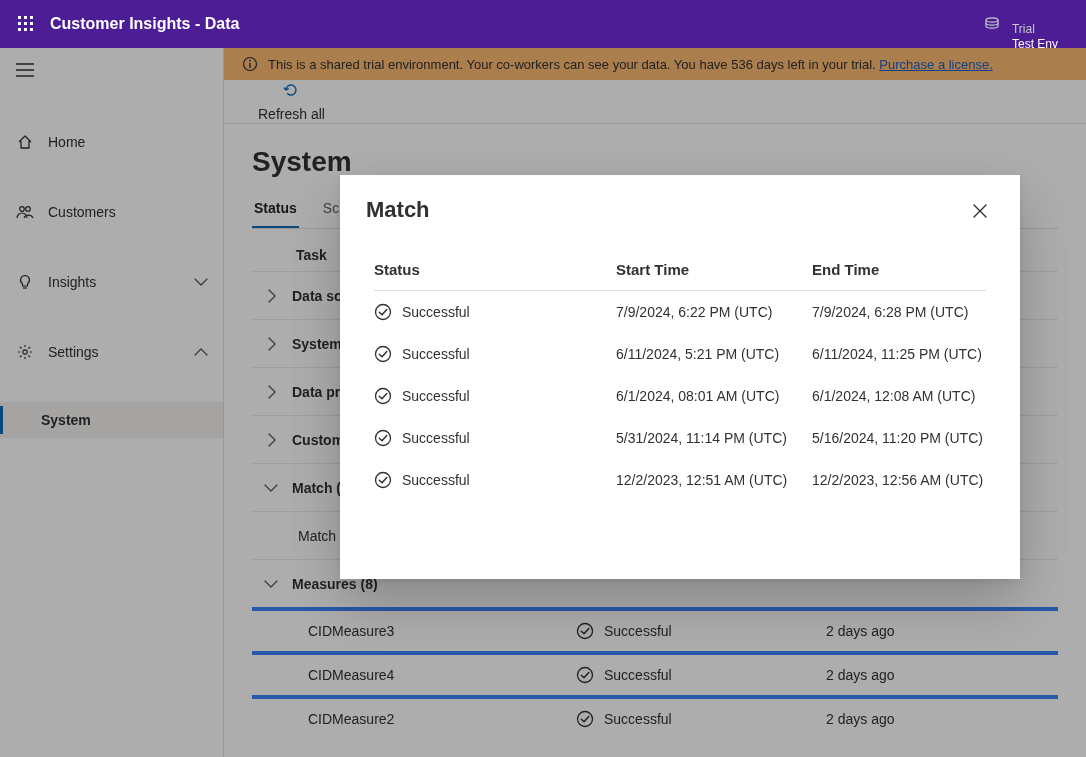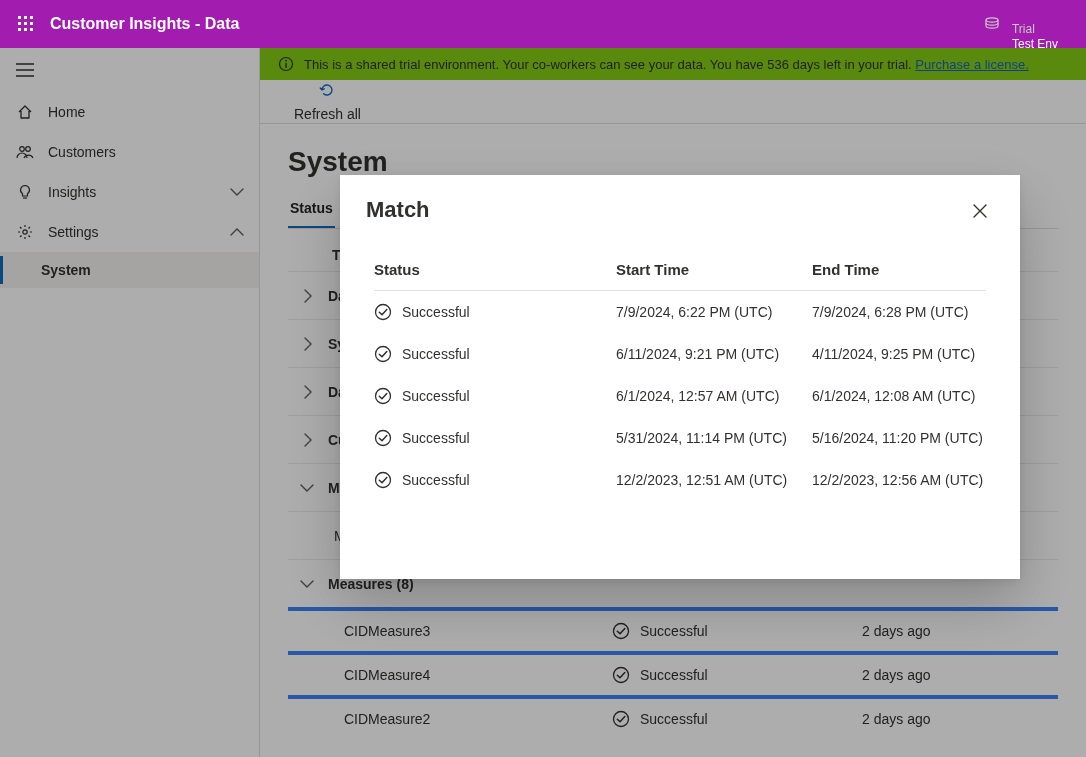--- a/index.html
+++ b/index.html
@@ -1,38 +1,38 @@
 <!DOCTYPE html>
 <html><head>
 <meta charset="utf-8">
 <style>
   * { box-sizing: border-box; margin: 0; padding: 0; }
   html, body { width: 1086px; height: 757px; font-family: "Segoe UI", Arial, sans-serif; overflow: hidden; background:#fff; color:#323130;}
   
-  .topbar { height: 48px; background:#a21caf; color:#fff; display:flex; align-items:center; padding:0 10px; }
+  .topbar { height: 48px; background:#4c1d95; color:#fff; display:flex; align-items:center; padding:0 10px; }
   .waffle { width:32px; height:32px; display:flex; align-items:center; justify-content:center; }
   .product-title { font-size:16px; font-weight:600; margin-left:8px; }
   .topbar-spacer { flex:1; }
   .env-block { display:flex; align-items:center; gap:10px; margin-right:18px;}
   .env-text { font-size:12px; line-height:15px;margin-top:25px; }
   .env-text .lbl { color:#c8c8c8; }
   .env-text .name { color:#fff;text-align:center; }
   
   .shell { display:flex; height:calc(757px - 48px); }
-  .sidebar { width:260px; border-right:1px solid #e1dfdd; display:flex; flex-direction:column; background:#fff;}
+  .sidebar { width:224px; border-right:1px solid #e1dfdd; display:flex; flex-direction:column; background:#fff;gap:30px;}
   .hamburger-row { height:44px; display:flex; align-items:center; padding-left:16px;}
   .nav-item { display:flex; align-items:center; height:40px; padding:0 14px 0 16px; font-size:14px; color:#323130; cursor:pointer; gap:14px; position:relative;}
   .nav-item .chev { margin-left:auto; }
   .nav-sub { padding-left:41px; font-size:14px; height:36px; display:flex; align-items:center; cursor:pointer; position:relative;}
   .nav-sub.active { background:#f3f2f1; font-weight:600;}
   .nav-sub.active::before { content:""; position:absolute; left:0; top:4px; bottom:4px; width:3px; background:#0f6cbd;}
   .iconbox { width:18px; height:18px; display:flex; align-items:center; justify-content:center; color:#323130;}
   
   .main { flex:1; display:flex; flex-direction:column; overflow:hidden;}
-  .trial-banner { background:#84cc16; padding:8px 18px; display:flex; align-items:center; gap:10px; font-size:13px; color:#323130;}
+  .trial-banner { background:#fdba74; padding:8px 18px; display:flex; align-items:center; gap:10px; font-size:13px; color:#323130;}
   .trial-banner a { color:#1a5fc7; text-decoration:underline; cursor:pointer;}
   .cmdbar { height:44px; border-bottom:1px solid #e1dfdd; display:flex; align-items:center; padding:0 28px; gap:8px;}
   .cmdbar-btn { display:flex; align-items:center; gap:8px; font-size:14px; color:#323130; cursor:pointer; padding:4px 6px;flex-direction:column;}
   .page-body { padding:22px 28px; overflow:auto;}
   .page-title { font-size:28px; font-weight:600; margin-bottom:14px;}
   .tabs { display:flex; gap:22px; border-bottom:1px solid #e1dfdd; margin-bottom:10px;}
   .tab { padding:8px 2px 10px; font-size:14px; color:#605e5c; cursor:pointer; }
   .tab.active { color:#242424; font-weight:600; border-bottom:2px solid #0f6cbd;}
   .sys-table-head { display:flex; padding:8px 0 8px 44px; font-size:14px; font-weight:600; color:#323130;}
   .col-task { flex:0 0 280px;}
@@ -332,31 +332,31 @@
           <div class="mcol-start">7/9/2024, 6:22 PM (UTC)</div>
           <div class="mcol-end">7/9/2024, 6:28 PM (UTC)</div>
         </div>
         <div class="m-row">
           <div class="mcol-status stat">
             <svg class="succ-svg">
               <use href="#success-circle"></use>
             </svg>
             <span>Successful</span>
           </div>
-          <div class="mcol-start">6/11/2024, 9:21 PM (UTC)</div>
-          <div class="mcol-end">4/11/2024, 9:25 PM (UTC)</div>
-        </div>
-        <div class="m-row">
-          <div class="mcol-status stat">
-            <svg class="succ-svg">
-              <use href="#success-circle"></use>
-            </svg>
-            <span>Successful</span>
-          </div>
-          <div class="mcol-start">6/1/2024, 12:57 AM (UTC)</div>
+          <div class="mcol-start">6/11/2024, 5:21 PM (UTC)</div>
+          <div class="mcol-end">6/11/2024, 11:25 PM (UTC)</div>
+        </div>
+        <div class="m-row">
+          <div class="mcol-status stat">
+            <svg class="succ-svg">
+              <use href="#success-circle"></use>
+            </svg>
+            <span>Successful</span>
+          </div>
+          <div class="mcol-start">6/1/2024, 08:01 AM (UTC)</div>
           <div class="mcol-end">6/1/2024, 12:08 AM (UTC)</div>
         </div>
         <div class="m-row">
           <div class="mcol-status stat">
             <svg class="succ-svg">
               <use href="#success-circle"></use>
             </svg>
             <span>Successful</span>
           </div>
           <div class="mcol-start">5/31/2024, 11:14 PM (UTC)</div>

